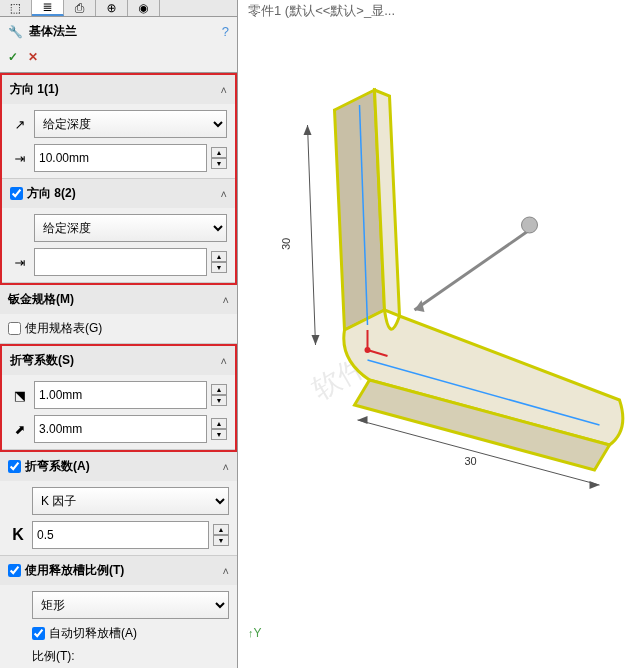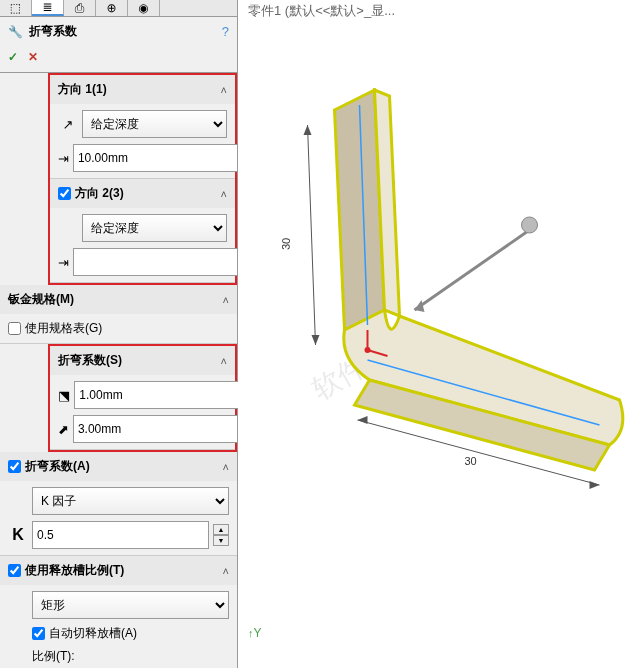--- a/index.html
+++ b/index.html
@@ -17,21 +17,21 @@
 .section-header .chk { margin-right: 4px; }
 .section-title { flex: 1; font-weight: bold; }
 .chevron { font-size: 11px; color: #555; }
 .section-body { padding: 6px 8px; display: flex; flex-direction: column; gap: 6px; }
 .row { display: flex; align-items: center; gap: 4px; }
 .row .icon { width: 20px; display: flex; justify-content: center; font-size: 13px; }
 .row select, .row input.spin { flex: 1; height: 28px; border: 1px solid #999; background: linear-gradient(#fff,#eee); padding: 4px 4px; }
 .row input.spin { background: #fff; }
 .spin-btns { display: flex; flex-direction: column; width: 16px; }
 .spin-btns button { height: 11px; font-size: 7px; border: 1px solid #999; background: #eee; padding: 0; line-height: 7px; }
-.highlight-box { border: 2px solid #d9252a; margin-left: 48px; }
+.highlight-box { border: 2px solid #d9252a; }
 .sel { background: #3399ff; color: #fff; }
 .inner-check { margin-left: 24px; display: flex; align-items: center; gap: 4px; }
 .ratio-row { margin-left: 24px; }
 .right-area { flex: 1; position: relative; background: #fff; }
 .breadcrumb { position: absolute; top: 2px; left: 10px; color: #666; font-size: 13px; }
 .axis-label { position: absolute; bottom: 28px; left: 10px; color: #4aa04a; font-size: 11px; }
 svg.model { width: 100%; height: 100%; }
 .dim-text { font-size: 11px; fill: #333; }
 .watermark { font-size: 28px; fill: #ccc; opacity: 0.4; }
 .grad-btn { background: linear-gradient(#f8f8f8,#d8d8d8); }
@@ -43,21 +43,21 @@
   <div class="tab-row">
     <div class="tab">⬚</div>
     <div class="tab active">≣</div>
     <div class="tab">⎙</div>
     <div class="tab">⊕</div>
     <div class="tab">◉</div>
   </div>
 
   <div class="feature-header">
     <span>🔧</span>
-    <span class="feature-title">折弯系数</span>
+    <span class="feature-title">基体法兰</span>
     <span class="help-icon">?</span>
   </div>
   <div class="confirm-row">
     <span style="color:#2a8a2a;font-weight:bold;cursor:pointer">✓</span>
     <span style="color:#c0392b;font-weight:bold;cursor:pointer">✕</span>
   </div>
 
   <div class="highlight-box">
     <div class="section">
       <div class="section-header">
@@ -76,21 +76,21 @@
               <button>▲</button>
               <button>▼</button>
             </div>
         </div>
       </div>
     </div>
 
     <div class="section">
       <div class="section-header">
         <input type="checkbox" class="chk" checked="" style="">
-        <span class="section-title">方向 2(3)</span>
+        <span class="section-title">方向 8(2)</span>
         <span class="chevron">˄</span>
       </div>
       <div class="section-body">
         <div class="row">
           <span class="icon"></span>
           <select class="grad-btn"><option>给定深度</option></select>
         </div>
         <div class="row">
           <span class="icon">⇥</span>
           <input class="spin sel" value="10.00mm" style="">

